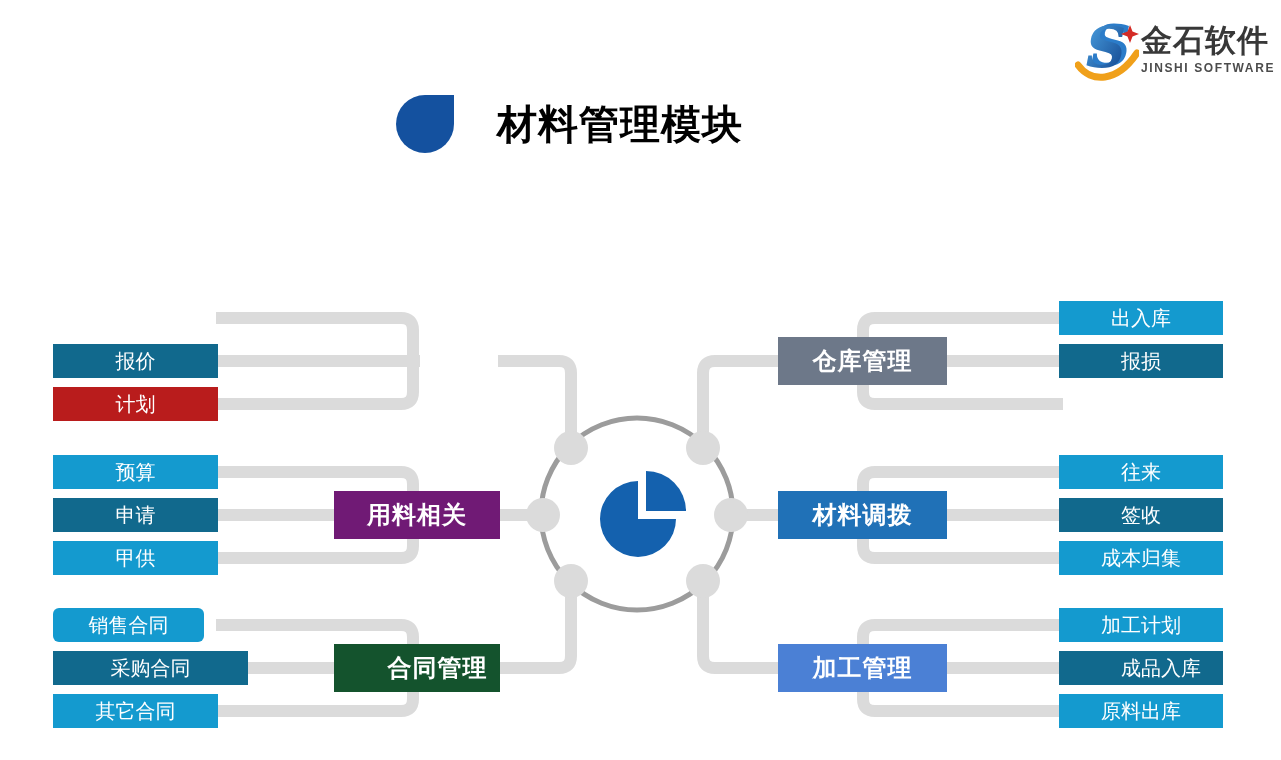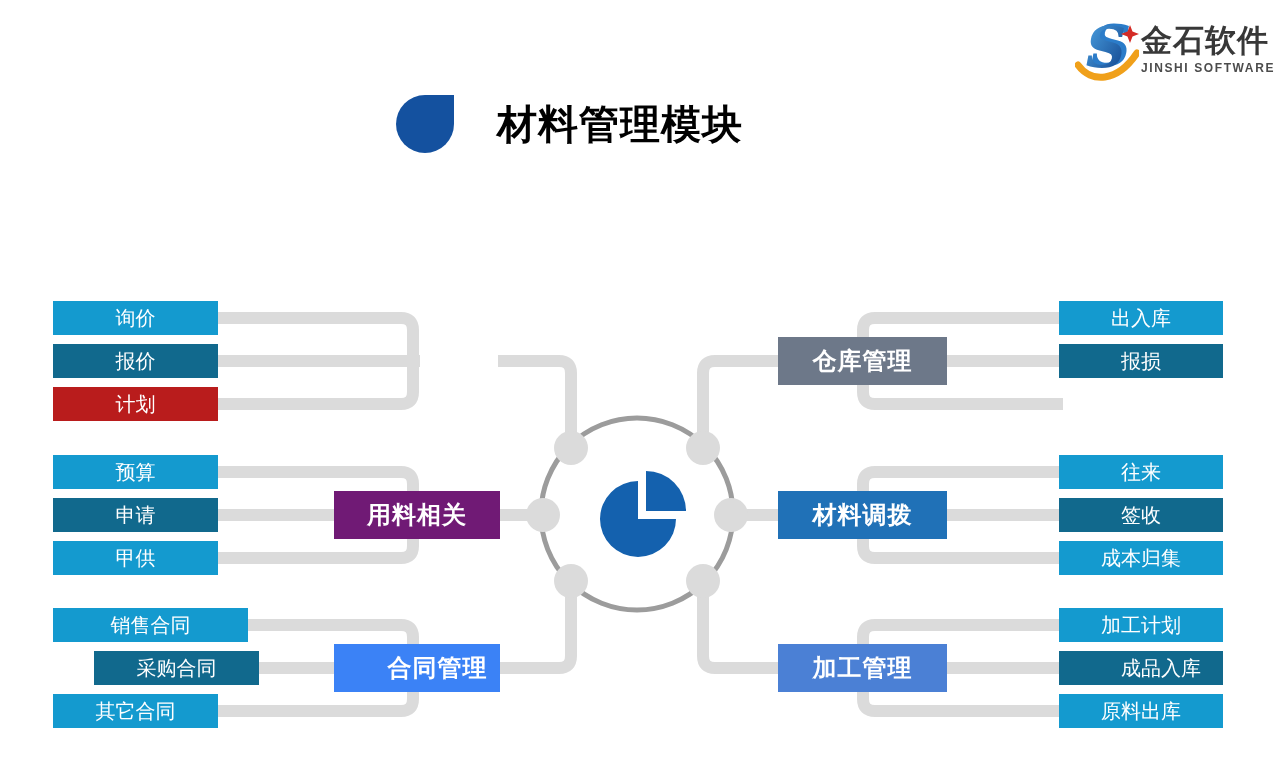--- a/index.html
+++ b/index.html
@@ -68,30 +68,29 @@
     <circle class="node-dot" cx="571" cy="581" r="17"></circle>
     <circle class="node-dot" cx="703" cy="581" r="17"></circle>
 
     <g>
       <path class="pie" d="M638 481 A38 38 0 1 0 676 519 L638 519 Z"></path>
       <path class="pie" d="M646 511 L646 471 A40 40 0 0 1 686 511 Z"></path>
     </g>
   </svg>
 
   <div id="boxes-layer">
-      <div class="item-box" style="left: 53px; top: 301px; width: 165px; background: rgb(20, 154, 207);">询价</div>
       <div class="item-box" style="left: 53px; top: 344px; width: 165px; background: rgb(17, 105, 141);">报价</div>
       <div class="item-box" style="left: 53px; top: 387px; width: 165px; background: #b91c1c;">计划</div>
       <div class="cat-box" style="left: 334px; top: 491px; width: 166px; background: #701a75;">用料相关</div>
       <div class="item-box" style="left: 53px; top: 455px; width: 165px; background: rgb(20, 154, 207);">预算</div>
       <div class="item-box" style="left: 53px; top: 498px; width: 165px; background: rgb(17, 105, 141);">申请</div>
       <div class="item-box" style="left: 53px; top: 541px; width: 165px; background: rgb(20, 154, 207);">甲供</div>
-      <div class="cat-box" style="left: 334px; top: 644px; width: 166px; background: #3b82f6; padding-left: 41px;">合同管理</div>
-      <div class="item-box" style="left: 53px; top: 608px; width: 195px; background: rgb(20, 154, 207);">销售合同</div>
-      <div class="item-box" style="left: 53px; top: 651px; width: 165px; background: rgb(17, 105, 141); margin-left: 41px;">采购合同</div>
+      <div class="cat-box" style="left: 334px; top: 644px; width: 166px; background: #14532d; padding-left: 41px;">合同管理</div>
+      <div class="item-box" style="left: 53px; top: 608px; width: 151px; background: rgb(20, 154, 207); border-radius: 6px;">销售合同</div>
+      <div class="item-box" style="left: 53px; top: 651px; width: 195px; background: rgb(17, 105, 141);">采购合同</div>
       <div class="item-box" style="left: 53px; top: 694px; width: 165px; background: rgb(20, 154, 207);">其它合同</div>
       <div class="cat-box" style="left: 778px; top: 337px; width: 169px; background: rgb(109, 120, 137);">仓库管理</div>
       <div class="item-box" style="left: 1059px; top: 301px; width: 164px; background: rgb(20, 154, 207);">出入库</div>
       <div class="item-box" style="left: 1059px; top: 344px; width: 164px; background: rgb(17, 105, 141);">报损</div>
       <div class="cat-box" style="left: 778px; top: 491px; width: 169px; background: rgb(32, 113, 183);">材料调拨</div>
       <div class="item-box" style="left: 1059px; top: 455px; width: 164px; background: rgb(20, 154, 207);">往来</div>
       <div class="item-box" style="left: 1059px; top: 498px; width: 164px; background: rgb(17, 105, 141); text-align: right;">签收</div>
       <div class="item-box" style="left: 1059px; top: 541px; width: 164px; background: rgb(20, 154, 207);">成本归集</div>
       <div class="cat-box" style="left: 778px; top: 644px; width: 169px; background: rgb(75, 128, 213);">加工管理</div>
       <div class="item-box" style="left: 1059px; top: 608px; width: 164px; background: rgb(20, 154, 207);">加工计划</div>

